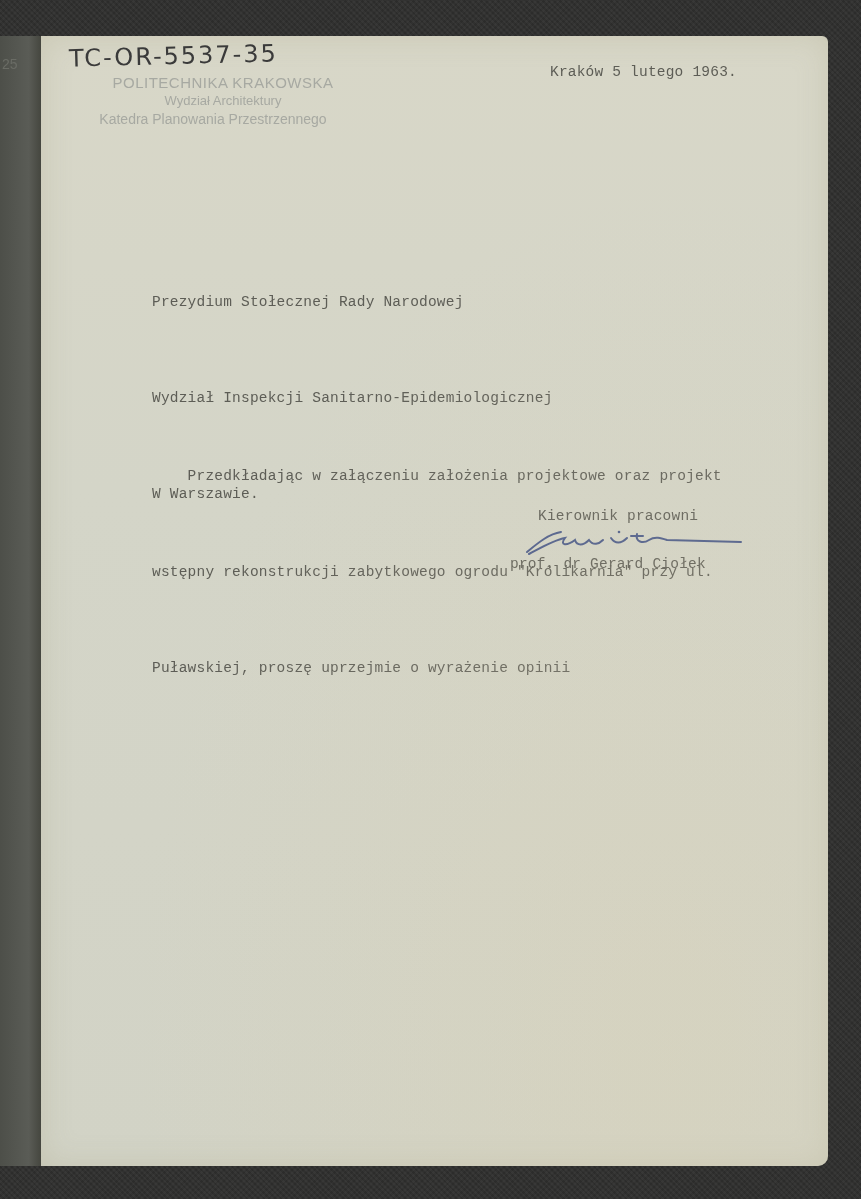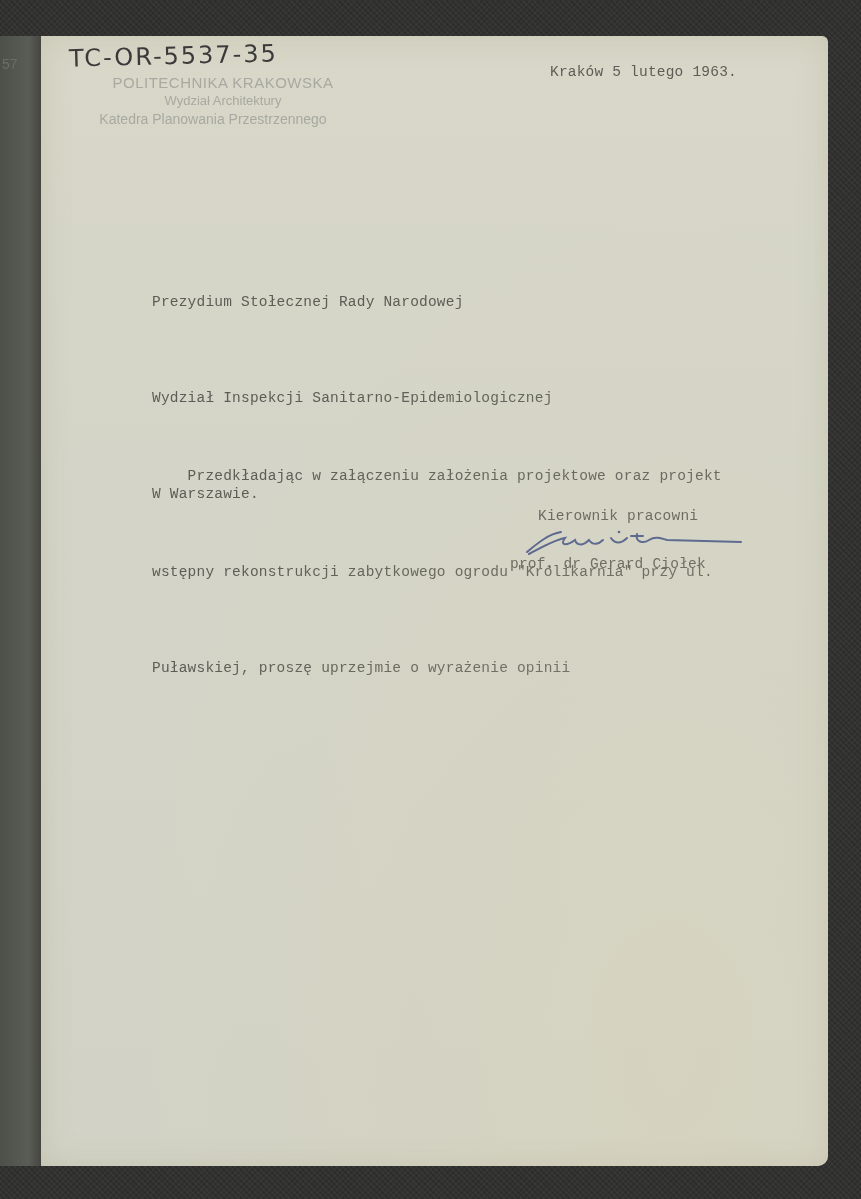--- a/index.html
+++ b/index.html
@@ -33,21 +33,21 @@
   .sig-title{left:497px;top:472px;}
   .sig-name{left:469px;top:520px;}
   .signature{position:absolute;left:478px;top:492px;}
 </style>
 </head>
 <body>
 
 <div class="backdrop"></div>
 
 <div class="left-strip">
-  <span class="left-strip-text">57</span>
+  <span class="left-strip-text">25</span>
 </div>
 
 <div class="page">
   <div class="handwritten">TC-OR-5537-35</div>
 
   <div class="stamp">
     <div class="l1">POLITECHNIKA KRAKOWSKA</div>
     <div class="l2">Wydział Architektury</div>
     <div class="l3">Katedra Planowania Przestrzennego</div>
   </div>

